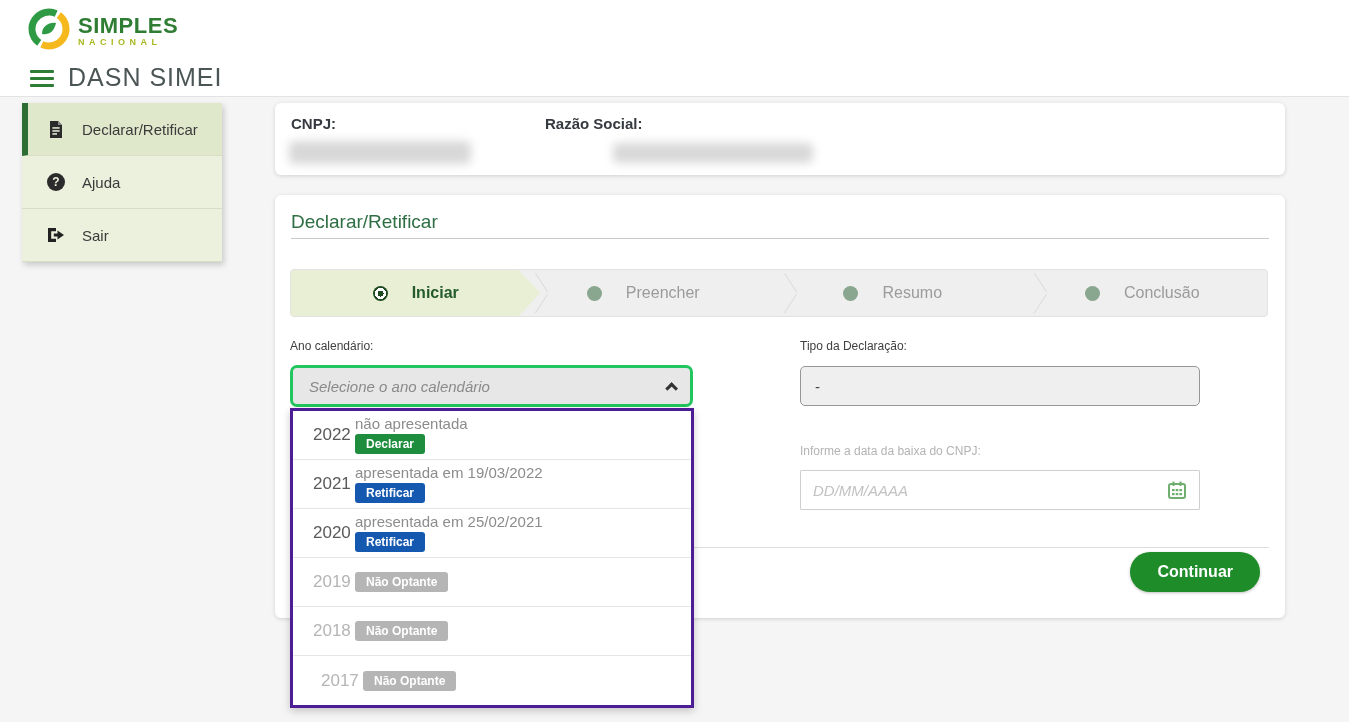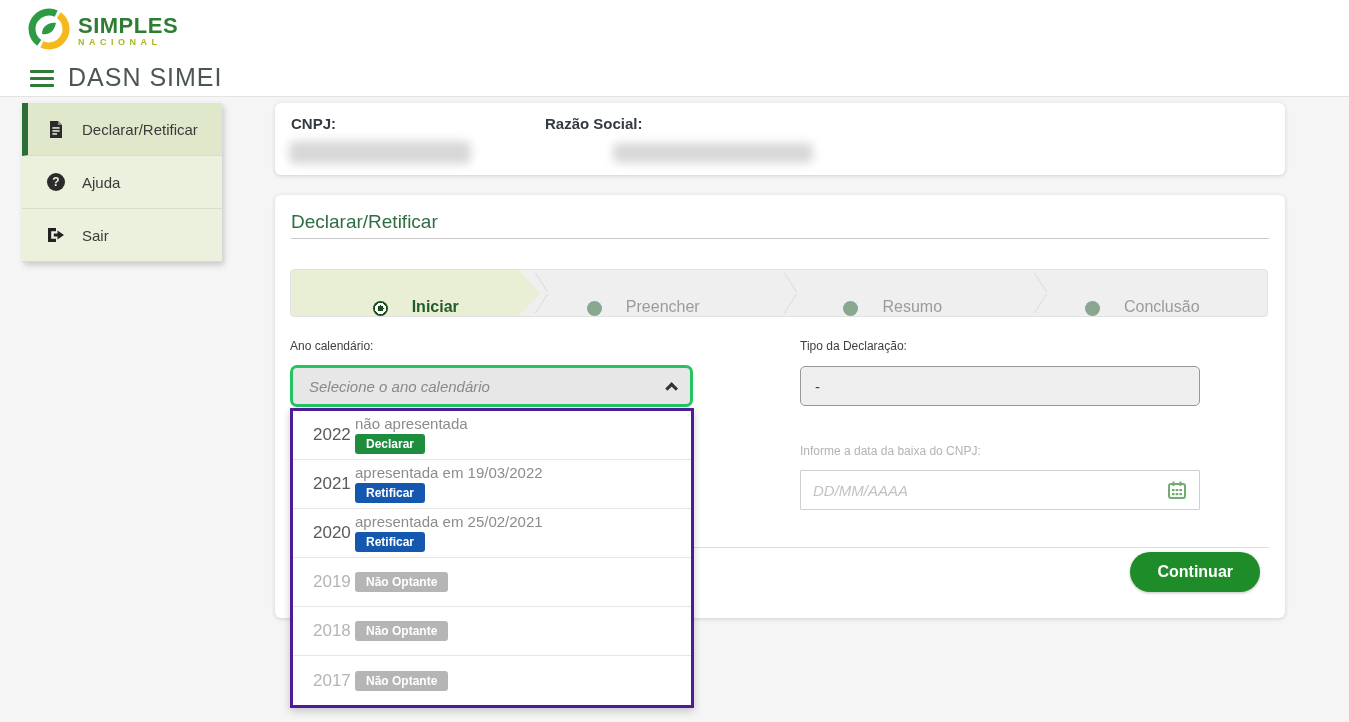--- a/index.html
+++ b/index.html
@@ -27,21 +27,21 @@
   .card-id { left:275px; top:103px; width:1010px; height:72px; }
   .id-label { position:absolute; top:12px; font-size:15px; font-weight:bold; color:#343a40; }
   .blurred { position:absolute; background:#a8a8a8; border-radius:5px; filter:blur(5px); opacity:.45; }
 
   .card-main { left:275px; top:195px; width:1010px; height:423px; }
   .section-title { position:absolute; left:16px; top:16px; font-size:19px; color:#2f6e43; }
   .title-rule { position:absolute; left:16px; right:16px; top:43px; border-top:1px solid #c9c9c9; }
 
   
   .steps { position:absolute; left:15px; top:74px; width:978px; height:48px; background:#efefef; border:1px solid #e2e2e2; border-radius:4px; display:flex; overflow:hidden; }
-  .step { position:relative; flex:1; display:flex; align-items:flex-end; justify-content:center; gap:24px; font-size:16px; color:#9b9b9b; }
+  .step { position:relative; flex:1; display:flex; align-items:center; justify-content:center; gap:24px; font-size:16px; color:#9b9b9b; }
   .step:not(:first-child)::before { content:''; position:absolute; left:10px; top:3px; height:19px; width:12px; border-right:1px solid #d9d9d9; transform:skewX(33deg); }
   .step:not(:first-child)::after  { content:''; position:absolute; left:10px; bottom:3px; height:19px; width:12px; border-right:1px solid #d9d9d9; transform:skewX(-33deg); }
   .step.active { background:#e8efd5; clip-path:polygon(0 0, calc(100% - 22px) 0, 100% 50%, calc(100% - 22px) 100%, 0 100%); margin-right:-22px; z-index:2; font-weight:bold; color:#235c2a; }
   .step.active::before,.step.active::after { display:none; }
   .dot { width:15px; height:15px; border-radius:50%; background:#89a68f; flex:0 0 auto; }
   .dot.on { background:radial-gradient(circle,#1d4a21 0 3px,#ffffff 3px 5.5px,#1d4a21 5.5px 8px); }
 
   
   .fld-label { position:absolute; font-size:12px; color:#3f3f3f; }
   .fld-label.dim { color:#b3b3b3; }
@@ -53,21 +53,21 @@
   .date-wrap input { flex:1; border:none; outline:none; font-style:italic; font-size:15px; color:#777; background:transparent; font-family:"Liberation Sans", sans-serif; }
   .date-wrap input::placeholder { color:#c2c2c2; }
   .cal-btn { cursor:pointer; display:flex; }
 
   .bottom-rule { position:absolute; left:16px; right:16px; top:352px; border-top:1px solid #ddd; }
   .continue-btn { position:absolute; right:25px; top:357px; background:#1e8c28; color:#fff; font-weight:bold; font-size:16px; border:none; border-radius:22px; padding:11px 27px; cursor:pointer; box-shadow:0 1px 3px rgba(0,0,0,.25); font-family:"Liberation Sans", sans-serif; }
 
   
   .dropdown { position:absolute; left:290px; top:408px; width:404px; background:#fff; border:3px solid #4c1d95; box-shadow:0 3px 8px rgba(0,0,0,.2); z-index:6; }
   .opt { height:49px; border-bottom:1px solid #e6e6e6; display:flex; align-items:center; cursor:pointer; }
-  .opt:last-child { border-bottom:none; }
+  .opt:last-child { border-bottom:none;padding-left:8px; }
   .opt .year { width:62px; padding-left:20px; font-size:17px; color:#5a5a5a; }
   .opt.disabled { cursor:default; }
   .opt.disabled .year { color:#b5b5b5; }
   .opt .detail { display:flex; flex-direction:column; justify-content:center; gap:3px; }
   .opt .status { font-size:15px; color:#8c8c8c; line-height:15px; }
   .badge { align-self:flex-start; font-size:12px; font-weight:bold; color:#fff; padding:3px 11px; border-radius:3px; }
   .badge.green { background:#1e8e3e; cursor:pointer; }
   .badge.blue { background:#1558b0; cursor:pointer; }
   .badge.gray { background:#b5b5b5; }
 </style>

